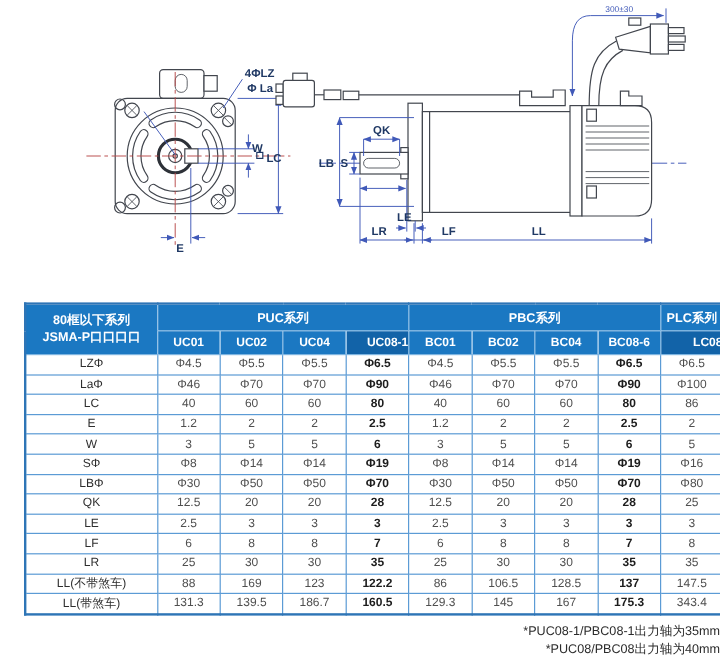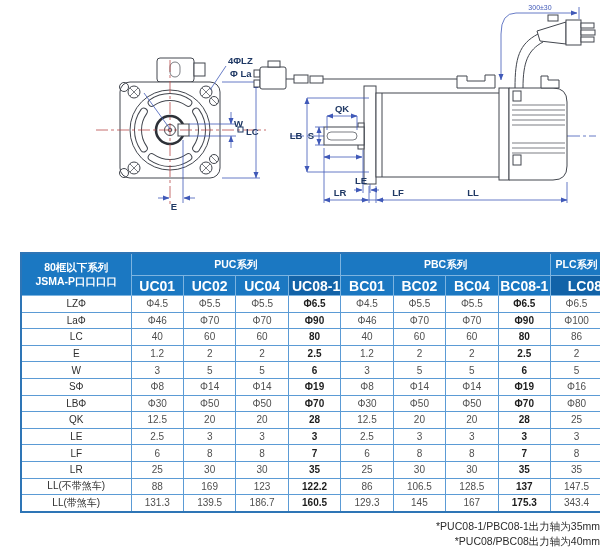--- a/index.html
+++ b/index.html
@@ -1,26 +1,26 @@
 <!DOCTYPE html>
 <html><head>
 <meta charset="utf-8">
 <style>
   html,body{margin:0;padding:0;background:#fff;}
   body{width:600px;height:551px;font-family:"Liberation Sans",sans-serif;}
   .page{position:relative;width:600px;height:551px;overflow:hidden;background:#fff;}
-  .diagram-wrap{width:545px;height:248px;padding-left:24px;}
+  .diagram-wrap{width:545px;height:248px;}
   
   table.spec{border-collapse:collapse;table-layout:fixed;width:584px;margin:4px 8px 0 20px;
              border:2px solid #2e75b6;}
   table.spec th,table.spec td{padding:0;text-align:center;vertical-align:middle;overflow:hidden;white-space:nowrap;}
   table.spec thead th{background:#1b78c2;color:#fff;font-weight:bold;font-size:10.5px;
              border:1px solid #7db4e0;}
   table.spec thead tr.group-row th{height:21px;}
-  table.spec thead tr.col-row th{height:19px;font-size:14px;}
+  table.spec thead tr.col-row th{height:19px;font-size:10px;}
   table.spec thead th.dark{background:#1263a8;text-align:right;}
   table.spec thead th.corner{font-size:10.5px;line-height:1.3;}
   table.spec tbody td{border:1px solid #5b9bd5;background:#fff;color:#4f4f4f;
              font-size:10px;height:15.6px;}
   table.spec tbody td.row-label{color:#2e2e2e;}
   table.spec tbody td.bold{font-weight:bold;color:#1d1d1d;}
   col.c-label{width:110px;}
   
   .notes{margin:7px 0 0 10px;text-align:right;}
   .notes p{margin:0 0 2px 0;font-size:10.5px;color:#2b2b2b;line-height:1.3;}
@@ -251,21 +251,21 @@
         <th>PLC系列</th>
       </tr>
       <tr class="col-row">
         <th>UC01</th>
         <th>UC02</th>
         <th>UC04</th>
         <th class="dark">UC08-1</th>
         <th>BC01</th>
         <th>BC02</th>
         <th>BC04</th>
-        <th>BC08-1</th>
+        <th>BC08-6</th>
         <th class="dark">LC08</th>
       </tr>
     </thead>
     <tbody>
         <tr>
           <td class="row-label">LZΦ</td>
           <td>Φ4.5</td>
           <td>Φ5.5</td>
           <td>Φ5.5</td>
           <td class="bold">Φ6.5</td>

